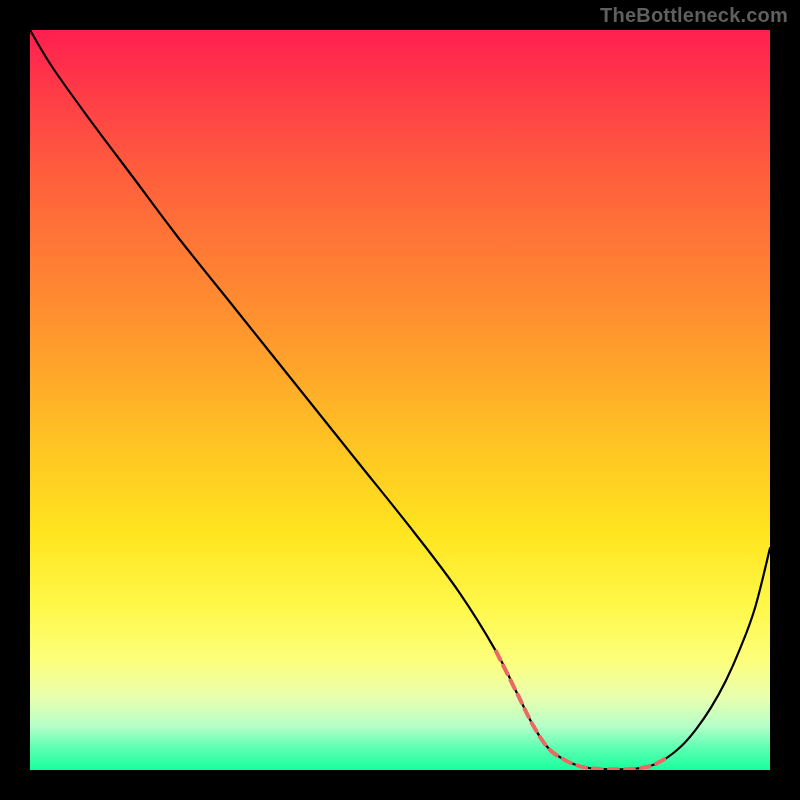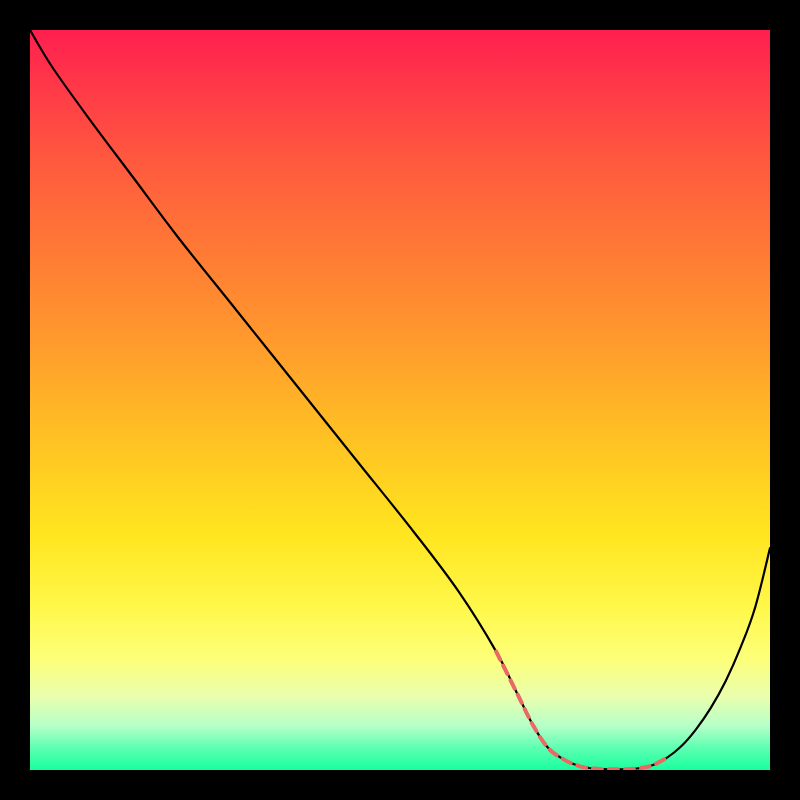--- a/index.html
+++ b/index.html
@@ -62,20 +62,21 @@
     stroke-linejoin: round;
   }
   .dash-seg {
     fill: none;
     stroke-linecap: round;
   }
 </style>
 </head>
 <body>
 <div class="frame">
+  <div class="watermark">TheBottleneck.com</div>
   <div class="plot-area">
     <div class="gradient"></div>
     <svg class="curves" viewBox="0 0 740 740" preserveAspectRatio="none">
       <path id="main-curve" class="curve-main" d="M 0.00 0.00 C 4.00 6.66, 11.54 21.02, 22.20 37.00 C 32.86 52.98, 44.55 68.82, 59.20 88.80 C 73.85 108.78, 87.62 126.69, 103.60 148.00 C 119.58 169.31, 129.35 183.22, 148.00 207.20 C 166.65 231.18, 185.89 254.56, 207.20 281.20 C 228.51 307.84, 245.09 328.56, 266.40 355.20 C 287.71 381.84, 304.29 402.56, 325.60 429.20 C 346.91 455.84, 366.15 479.22, 384.80 503.20 C 403.45 527.18, 414.55 541.09, 429.20 562.40 C 443.85 583.71, 455.54 602.95, 466.20 621.60 C 476.86 640.25, 481.74 652.68, 488.40 666.00 C 495.06 679.32, 497.87 686.28, 503.20 695.60 C 508.53 704.92, 512.67 711.81, 518.00 717.80 C 523.33 723.79, 527.47 725.70, 532.80 728.90 C 538.13 732.10, 542.27 733.83, 547.60 735.56 C 552.93 737.29, 557.07 737.85, 562.40 738.52 C 567.73 739.19, 571.87 739.13, 577.20 739.26 C 582.53 739.39, 586.67 739.39, 592.00 739.26 C 597.33 739.13, 601.47 739.19, 606.80 738.52 C 612.13 737.85, 616.27 737.42, 621.60 735.56 C 626.93 733.70, 631.07 731.62, 636.40 728.16 C 641.73 724.70, 645.87 721.51, 651.20 716.32 C 656.53 711.13, 660.67 706.23, 666.00 699.30 C 671.33 692.37, 675.47 686.50, 680.80 677.84 C 686.13 669.18, 690.27 661.99, 695.60 651.20 C 700.93 640.41, 705.07 631.22, 710.40 617.90 C 715.73 604.58, 719.87 595.18, 725.20 577.20 C 730.53 559.22, 737.34 528.66, 740.00 518.00"></path>
       <g id="dash-group">
           <path class="dash-seg" d="M 466.20 621.60 C 470.20 629.59, 481.74 652.68, 488.40 666.00 C 495.06 679.32, 497.87 686.28, 503.20 695.60 C 508.53 704.92, 512.67 711.81, 518.00 717.80 C 523.33 723.79, 527.47 725.70, 532.80 728.90 C 538.13 732.10, 542.27 733.83, 547.60 735.56 C 552.93 737.29, 557.07 737.85, 562.40 738.52 C 567.73 739.19, 571.87 739.13, 577.20 739.26 C 582.53 739.39, 586.67 739.39, 592.00 739.26 C 597.33 739.13, 601.47 739.19, 606.80 738.52 C 612.13 737.85, 616.27 737.42, 621.60 735.56 C 626.93 733.70, 633.74 729.49, 636.40 728.16" stroke="#e86a63" stroke-width="4" stroke-dasharray="9 7"></path>
         </g>
     </svg>
   </div>
 </div>

